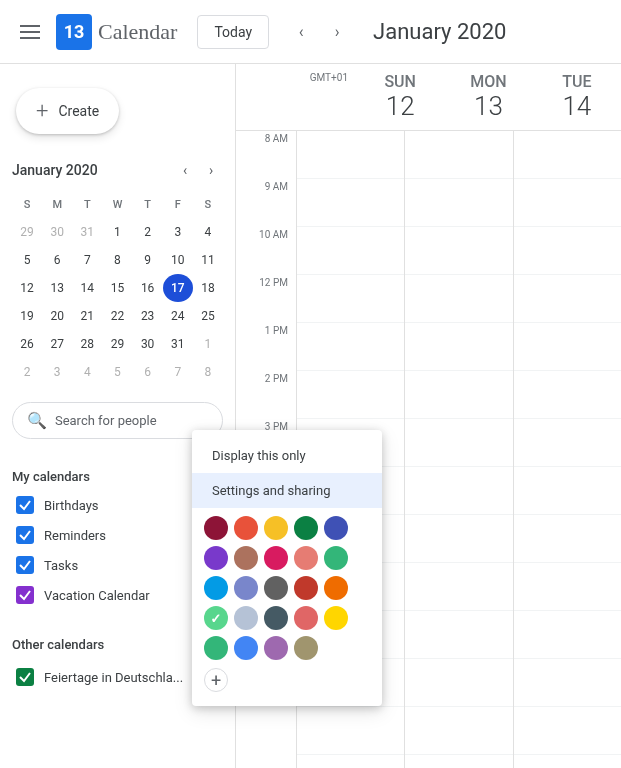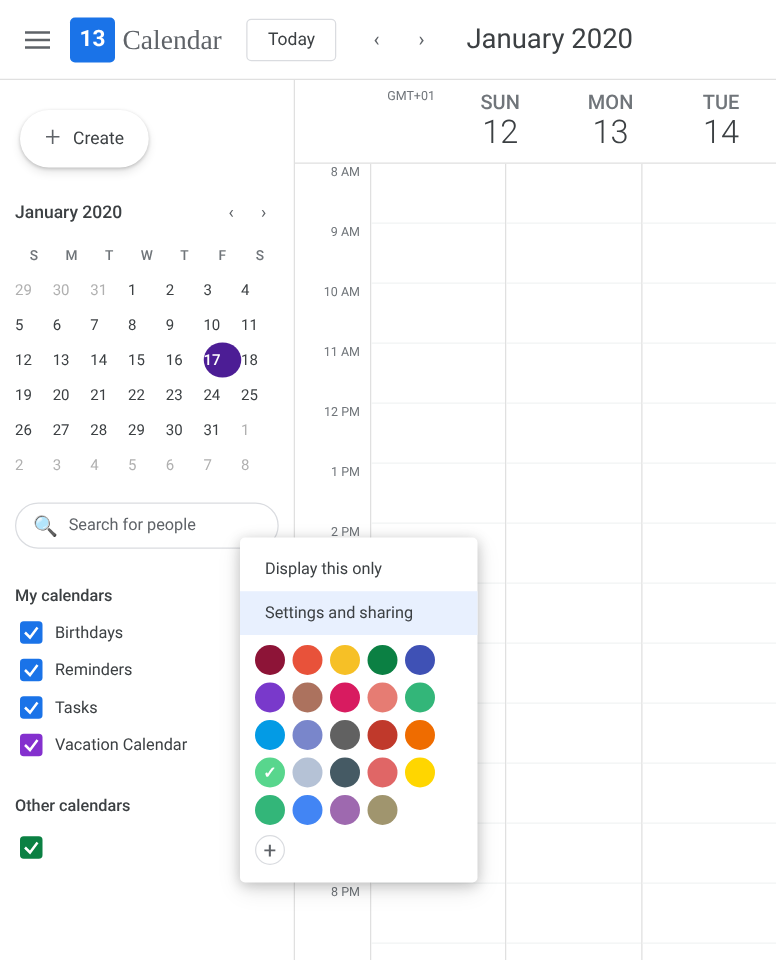--- a/index.html
+++ b/index.html
@@ -70,26 +70,26 @@
       width: 24px; height: 24px; border: none; background: transparent;
       cursor: pointer; border-radius: 50%; display: flex; align-items: center;
       justify-content: center; color: #5f6368; font-size: 14px;
     }
     .mini-cal-grid { width: 100%; border-collapse: collapse; }
     .mini-cal-grid th {
       width: 30px; height: 28px; text-align: center; font-size: 11px;
       font-weight: 500; color: #70757a;
     }
     .mini-cal-grid td {
-      width: 30px; height: 28px; text-align: left; font-size: 12px;
+      width: 30px; height: 28px; text-align: center; font-size: 12px;
       cursor: pointer; border-radius: 50%; color: #3c4043;
     }
     .mini-cal-grid td.other-month { color: #b0b0b0; }
     .mini-cal-grid td.today {
-      background: #4c1d95; color: #fff; border-radius: 50%; font-weight: 500;
+      background: #1d4ed8; color: #fff; border-radius: 50%; font-weight: 500;
     }
 
     
     .search-people {
       margin: 16px 12px;
       display: flex; align-items: center;
       border: 1px solid #dadce0; border-radius: 24px;
       padding: 8px 14px; gap: 8px;
       cursor: text;
     }
@@ -354,20 +354,21 @@
         <span class="cal-section-title">Other calendars</span>
         <button class="add-cal-btn">+</button>
       </div>
       <div id="other-cal-items">
           <div class="cal-item">
     <div class="cal-checkbox" style="background:#0b8043;">
       <svg viewBox="0 0 14 14">
                 <polyline points="2,7 6,11 12,3" stroke="white" stroke-width="2" fill="none"></polyline>
               </svg>
     </div>
+    <span class="cal-item-label">Feiertage in Deutschla...</span>
   </div>
         </div>
     </div>
 
   </div>
 
   <div class="cal-area">
 
     <div class="day-headers">
       <div style="width:60px;flex-shrink:0;">
@@ -385,21 +386,20 @@
         <div class="day-name">TUE</div>
         <div class="day-num">14</div>
       </div>
     </div>
 
     <div class="time-grid">
       <div class="time-labels" id="time-labels">
           <div class="time-slot">8 AM</div>
           <div class="time-slot">9 AM</div>
           <div class="time-slot">10 AM</div>
-          <div class="time-slot">11 AM</div>
           <div class="time-slot">12 PM</div>
           <div class="time-slot">1 PM</div>
           <div class="time-slot">2 PM</div>
           <div class="time-slot">3 PM</div>
           <div class="time-slot">4 PM</div>
           <div class="time-slot">5 PM</div>
           <div class="time-slot">6 PM</div>
           <div class="time-slot">7 PM</div>
           <div class="time-slot">8 PM</div>
         </div>

